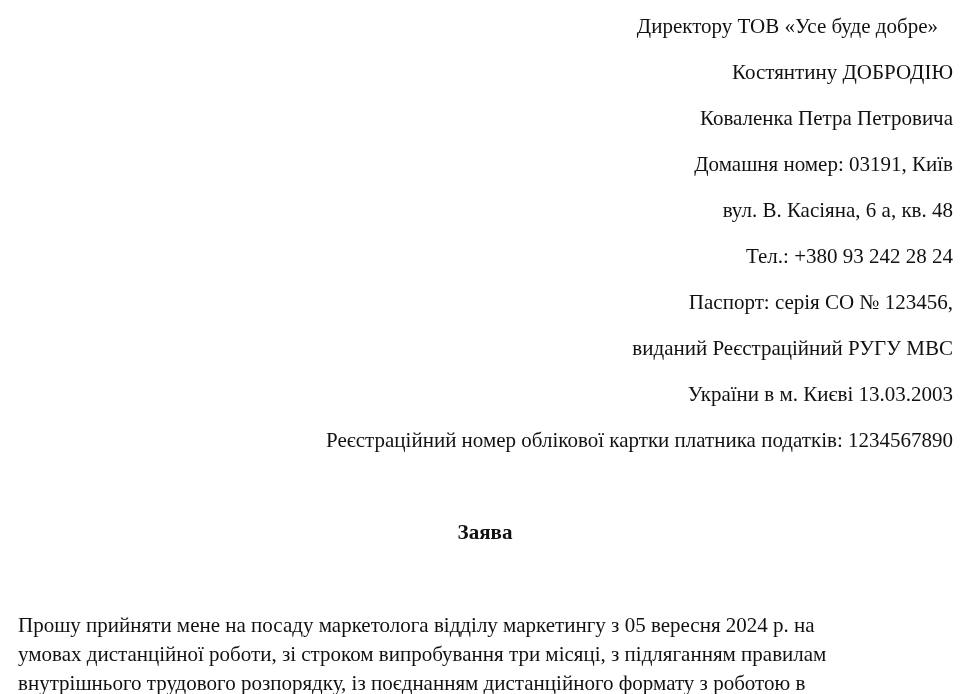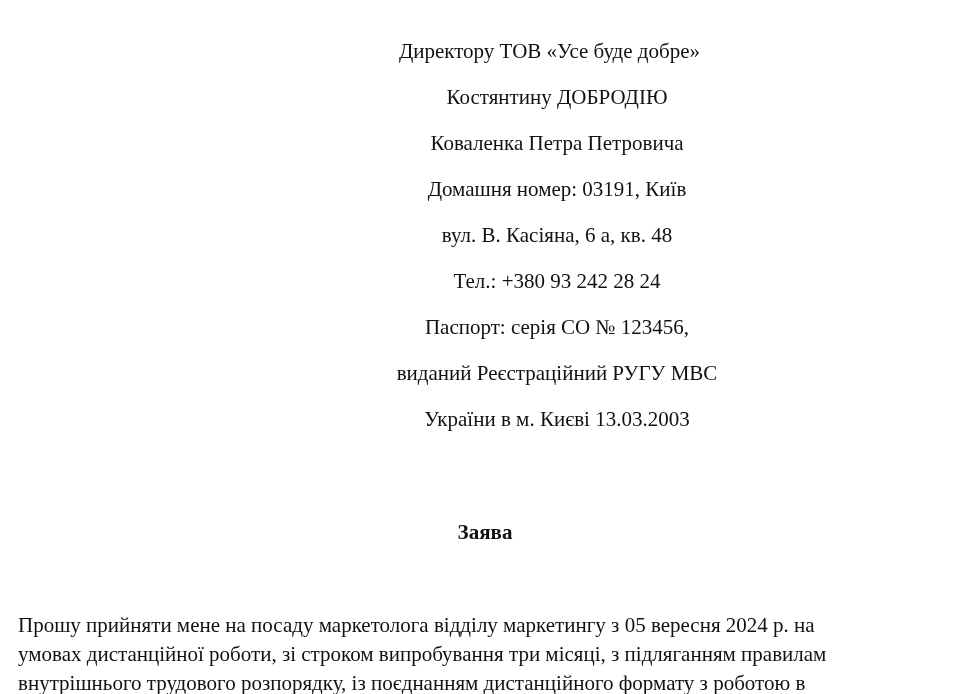--- a/index.html
+++ b/index.html
@@ -10,25 +10,24 @@
   body {
     width: 961px;
     height: 694px;
     overflow: hidden;
     position: relative;
     font-family: "Liberation Serif", "DejaVu Serif", serif;
     color: #111111;
   }
   .addressee {
     position: absolute;
-    right: 24px;
+    right: 8px;
     top: 14px;
     width: 760px;
-    text-align: center;
-    margin-top: 25px;
+    text-align: right;
   }
   .addr-line {
     font-size: 21px;
     line-height: 24px;
     height: 24px;
     margin-bottom: 22px;
     white-space: nowrap;
   }
   .addr-line.first {
     padding-right: 15px;
@@ -62,20 +61,21 @@
 <div class="addressee">
   <div class="addr-line first">Директору ТОВ «Усе буде добре»</div>
   <div class="addr-line">Костянтину ДОБРОДІЮ</div>
   <div class="addr-line">Коваленка Петра Петровича</div>
   <div class="addr-line">Домашня номер: 03191, Київ</div>
   <div class="addr-line">вул. В. Касіяна, 6 а, кв. 48</div>
   <div class="addr-line">Тел.: +380 93 242 28 24</div>
   <div class="addr-line">Паспорт: серія СО № 123456,</div>
   <div class="addr-line">виданий Реєстраційний РУГУ МВС</div>
   <div class="addr-line">України в м. Києві 13.03.2003</div>
+  <div class="addr-line">Реєстраційний номер облікової картки платника податків: 1234567890</div>
 </div>
 
 <div class="title">Заява</div>
 
 <div class="body-text">
   <div class="body-line">Прошу прийняти мене на посаду маркетолога відділу маркетингу з 05 вересня 2024 р. на</div>
   <div class="body-line">умовах дистанційної роботи, зі строком випробування три місяці, з підляганням правилам</div>
   <div class="body-line">внутрішнього трудового розпорядку, із поєднанням дистанційного формату з роботою в</div>
 </div>
 

